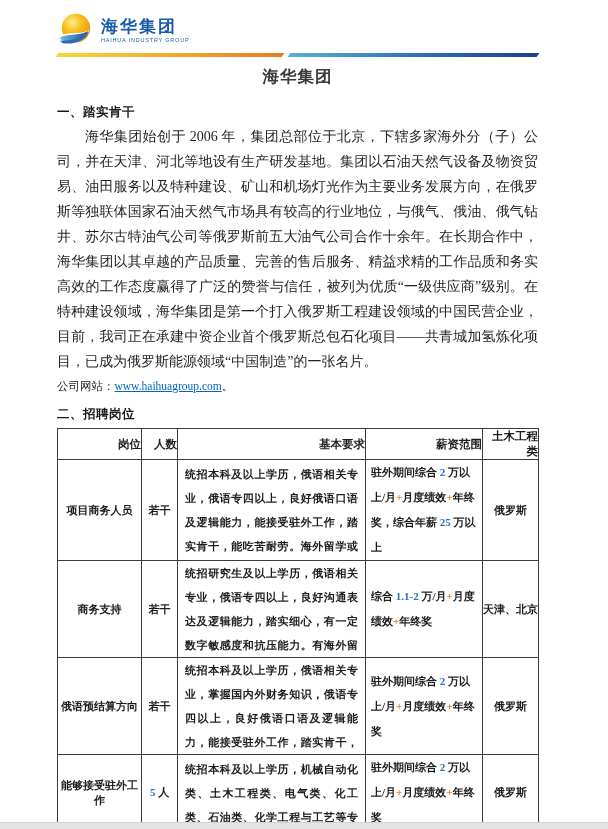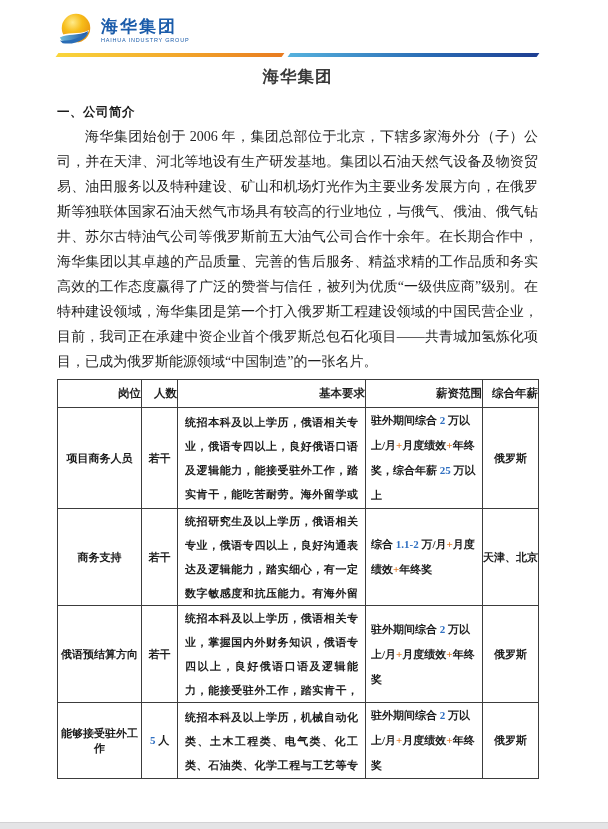--- a/index.html
+++ b/index.html
@@ -94,39 +94,43 @@
     </div>
 
     <div class="rule">
       <div class="rule-left"></div>
       <div class="rule-gap"></div>
       <div class="rule-right"></div>
     </div>
 
     <div class="doc-title t1">海华集团</div>
 
-    <div class="sec-heading h1">一、公司简介</div>
+    <div class="sec-heading h1">一、踏实肯干</div>
     <p class="para">海华集团始创于 2006 年，集团总部位于北京，下辖多家海外分（子）公司，并在天津、河北等地设有生产研发基地。集团以石油天然气设备及物资贸易、油田服务以及特种建设、矿山和机场灯光作为主要业务发展方向，在俄罗斯等独联体国家石油天然气市场具有较高的行业地位，与俄气、俄油、俄气钻井、苏尔古特油气公司等俄罗斯前五大油气公司合作十余年。在长期合作中，海华集团以其卓越的产品质量、完善的售后服务、精益求精的工作品质和务实高效的工作态度赢得了广泛的赞誉与信任，被列为优质“一级供应商”级别。在特种建设领域，海华集团是第一个打入俄罗斯工程建设领域的中国民营企业，目前，我司正在承建中资企业首个俄罗斯总包石化项目——共青城加氢炼化项目，已成为俄罗斯能源领域“中国制造”的一张名片。</p>
+    <div class="website">
+      <span>公司网站：</span><a href="#">www.haihuagroup.com</a><span>。</span>
+    </div>
 
+    <div class="sec-heading h2">二、招聘岗位</div>
 
     <table class="jobs">
       <colgroup>
         <col class="c-pos">
           <col class="c-cnt">
           <col class="c-req">
           <col class="c-sal">
           <col class="c-loc">
       </colgroup>
       <thead>
         <tr>
           <th>岗位</th>
           <th>人数</th>
           <th>基本要求</th>
           <th>薪资范围</th>
-          <th>综合年薪</th>
+          <th>土木工程类</th>
         </tr>
       </thead>
       <tbody>
         <tr class="r0">
           <td class="pos">项目商务人员</td>
           <td class="cnt"><span>若干</span></td>
           <td class="req">
               <div class="req-text">统招本科及以上学历，俄语相关专业，俄语专四以上，良好俄语口语及逻辑能力，能接受驻外工作，踏实肯干，能吃苦耐劳。海外留学或交换生经验优先。</div>
             </td>
           <td class="sal">

